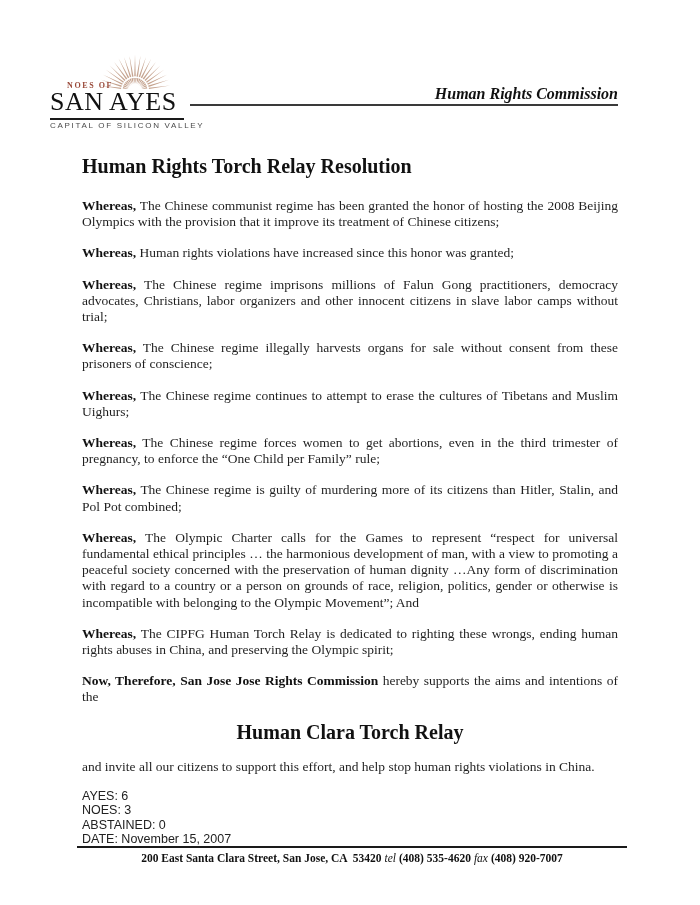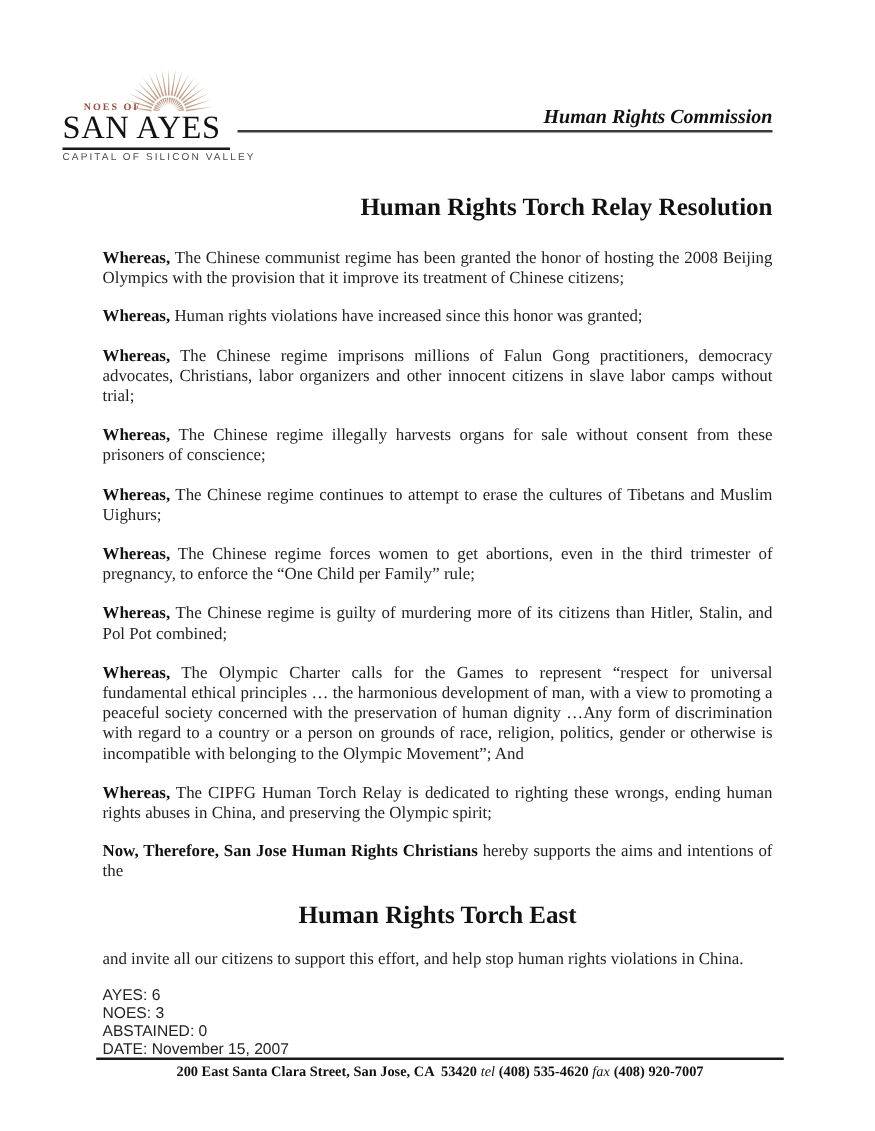--- a/index.html
+++ b/index.html
@@ -36,21 +36,21 @@
     margin-left:140px;text-align:right;padding-top:31px;
     border-bottom:2px solid #3a3a3a;padding-bottom:1px;
   }
   .department{
     font-size:16px;font-weight:bold;font-style:italic;color:#111;
   }
 
   
   .main{position:absolute;top:155px;left:82px;width:536px;}
   .doc-title{
-    margin:0 0 20px 0;text-align:right;
+    margin:0 0 20px 0;text-align:left;
     font-size:20px;font-weight:bold;color:#111;
   }
   .clause{
     margin:0 0 15px 0;
     font-size:13.5px;line-height:16.2px;
     text-align:justify;
   }
   .clause strong{color:#111;}
   .subheading{
     margin:6px 0 15px 0;text-align:center;
@@ -163,25 +163,25 @@
     </p>
     <p class="clause">
       <strong>Whereas,</strong>
       <span>The Olympic Charter calls for the Games to represent “respect for universal fundamental ethical principles … the harmonious development of man, with a view to promoting a peaceful society concerned with the preservation of human dignity …Any form of discrimination with regard to a country or a person on grounds of race, religion, politics, gender or otherwise is incompatible with belonging to the Olympic Movement”; And</span>
     </p>
     <p class="clause">
       <strong>Whereas,</strong>
       <span>The CIPFG Human Torch Relay is dedicated to righting these wrongs, ending human rights abuses in China, and preserving the Olympic spirit;</span>
     </p>
     <p class="clause">
-      <strong>Now, Therefore, San Jose Human Rights Christians</strong>
+      <strong>Now, Therefore, San Jose Jose Rights Commission</strong>
       <span>hereby supports the aims and intentions of the</span>
     </p>
 
-    <h2 class="subheading">Human Rights Torch East</h2>
+    <h2 class="subheading">Human Clara Torch Relay</h2>
 
     <p class="closing">and invite all our citizens to support this effort, and help stop human rights violations in China.</p>
 
     <div class="vote">
       <div>AYES: 6</div>
       <div>NOES: 3</div>
       <div>ABSTAINED: 0</div>
       <div>DATE: November 15, 2007</div>
     </div>
   </div>

